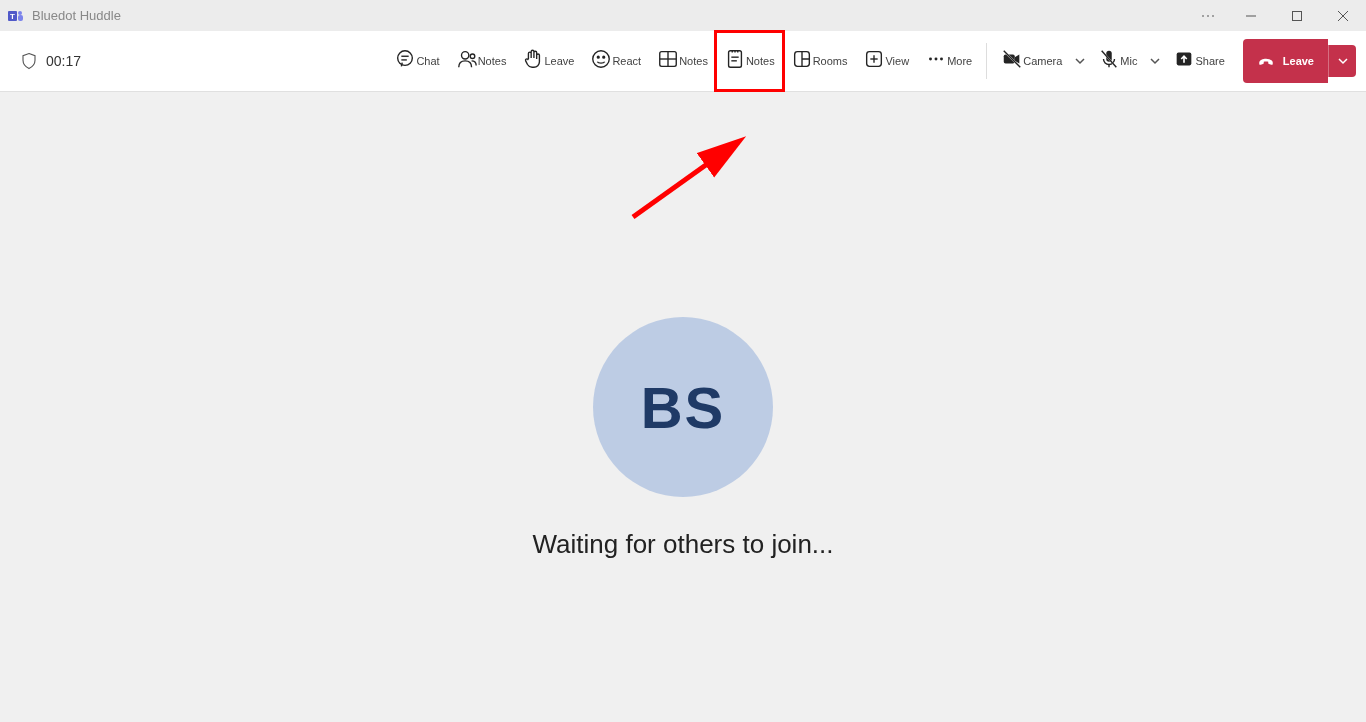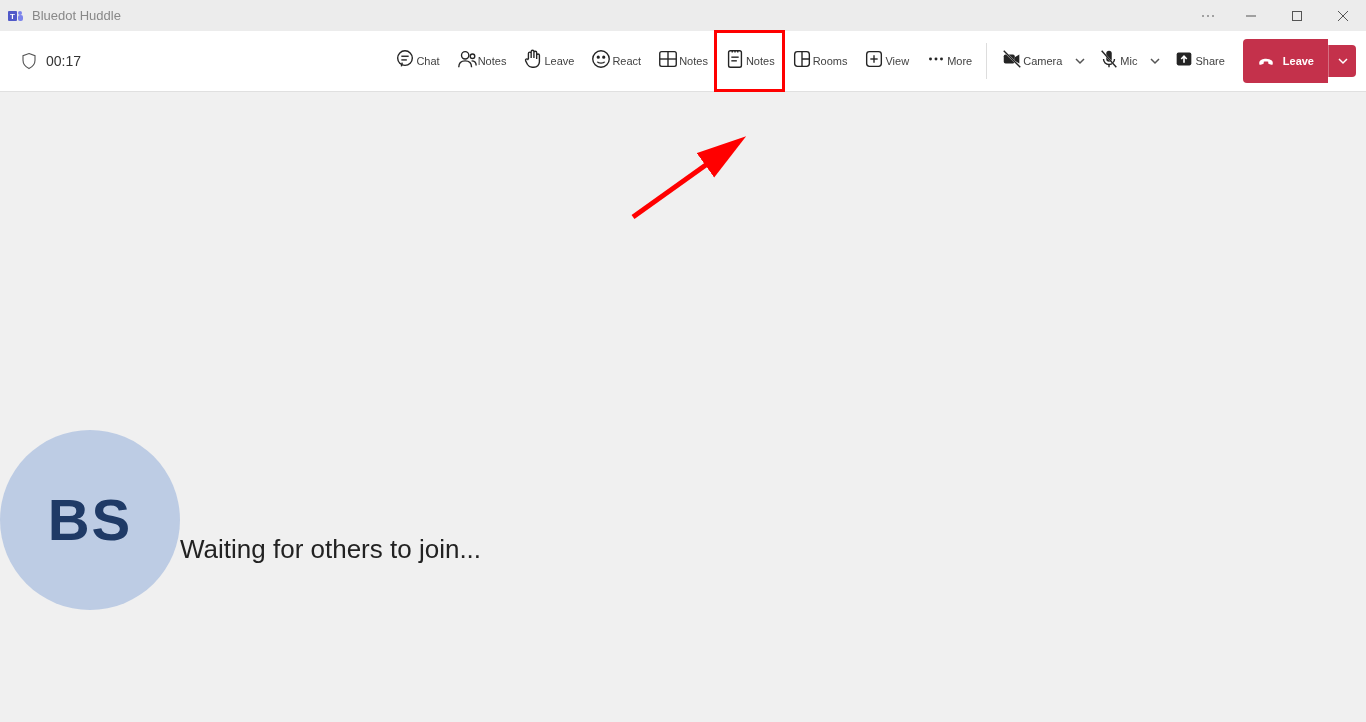--- a/index.html
+++ b/index.html
@@ -116,40 +116,40 @@
     border-radius:0 4px 4px 0;
     color:#fff;
     cursor:pointer;
   }
 
   
   .main {
     height: 630px;
     background: #f0f0f0;
     display: flex;
-    flex-direction: row;
+    flex-direction: column;
     align-items: center;
     justify-content: flex-start;
     padding-top: 225px;
     position:relative;
   }
   .avatar {
     width: 180px; height: 180px;
     border-radius: 50%;
     background: #bdcce4;
     display: flex;
     align-items: center;
     justify-content: center;
     font-size: 58px;
     font-weight: 600;
     color: #1f3a66;
     letter-spacing: 2px;
   }
   .waiting {
-    margin-top: 60px;
+    margin-top: 32px;
     font-size: 26px;
     color: #222;
   }
 
   
   .arrow {
     position:absolute;
     left: 618px;
     top: 40px;
     pointer-events:none;

